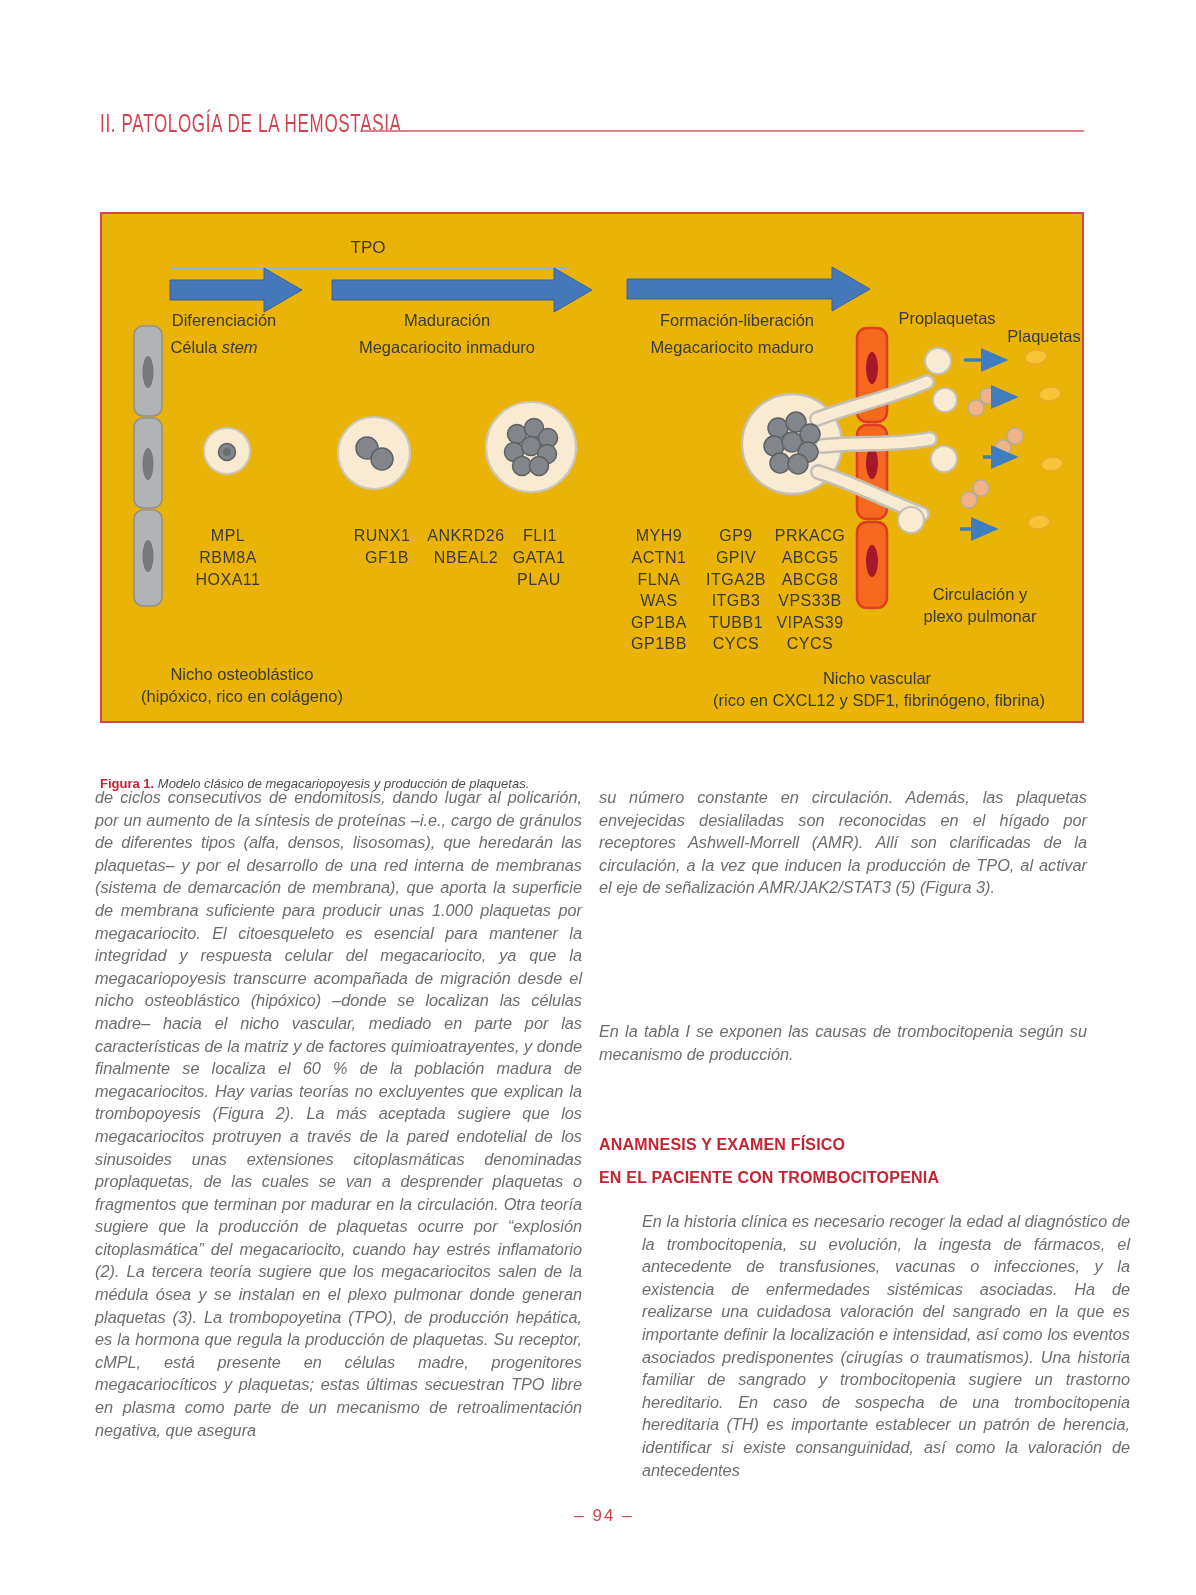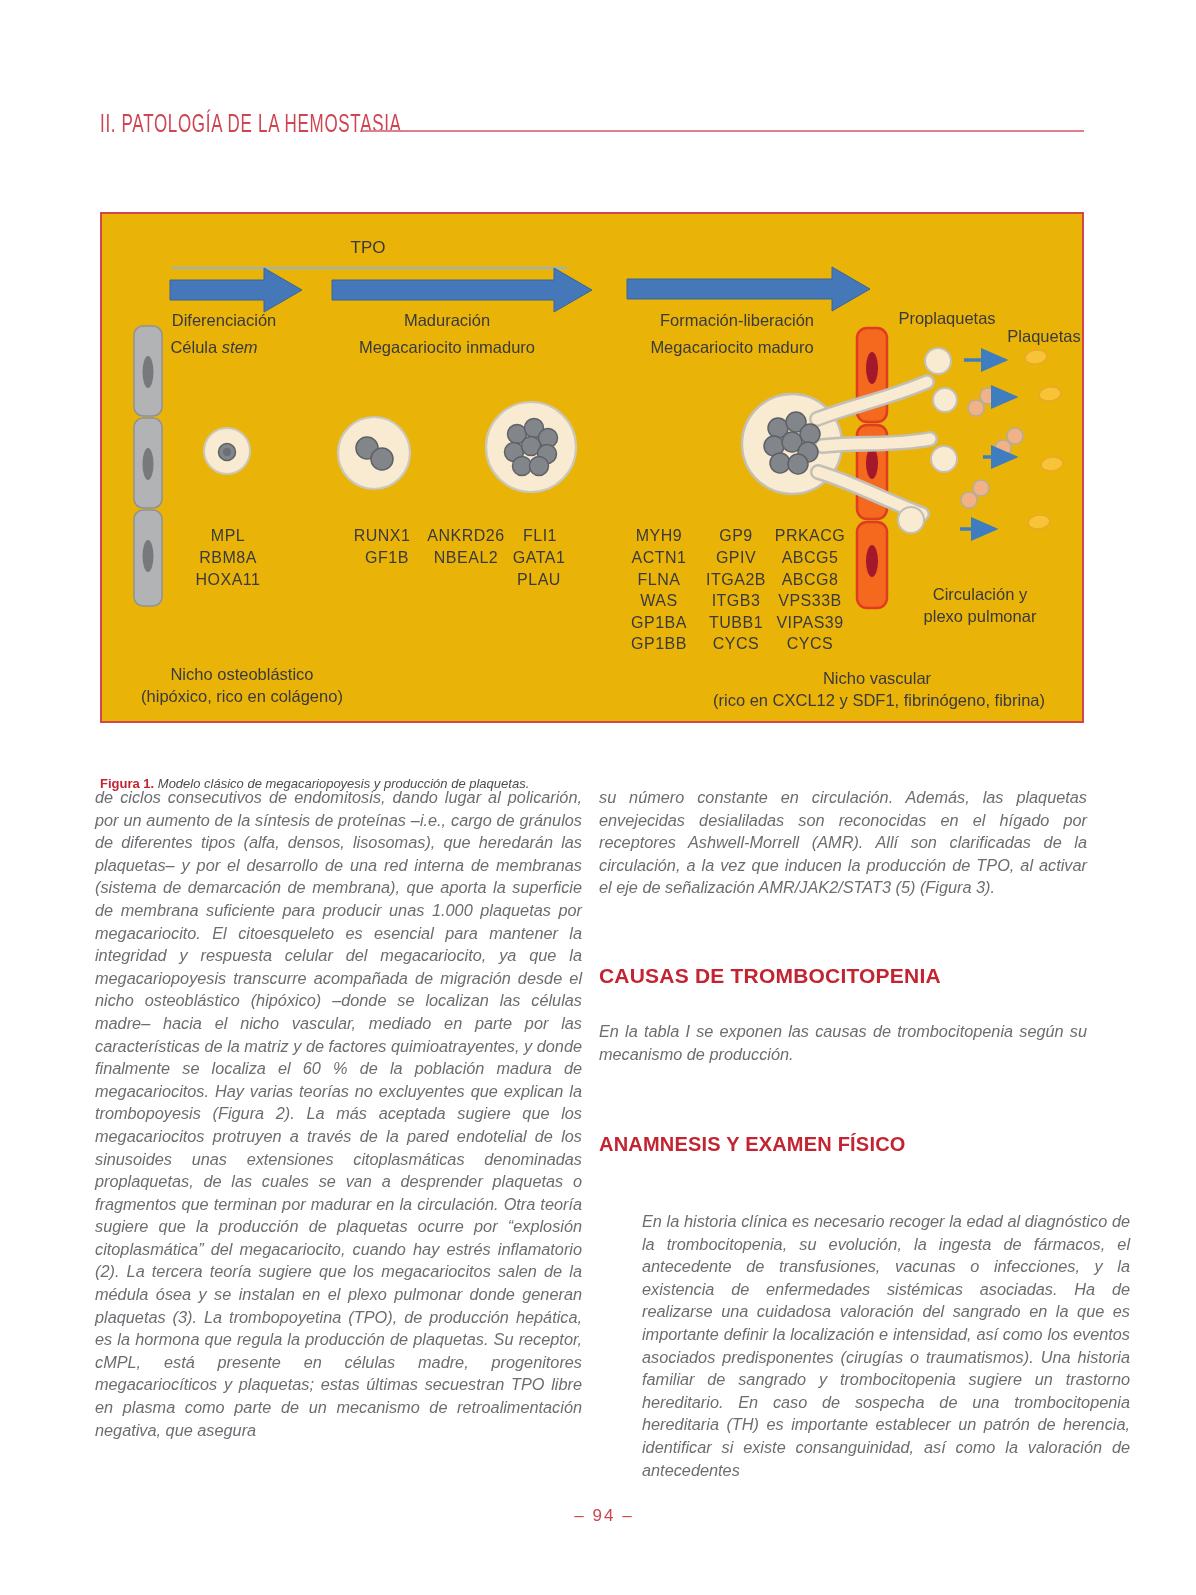--- a/index.html
+++ b/index.html
@@ -21,21 +21,21 @@
 
   
   .bodytext{color:#6c6d70;font-size:16.3px;line-height:22.6px;text-align:justify;
             hyphens:auto;-webkit-hyphens:auto;}
   .colL{position:absolute;left:95px;top:786px;width:487px;}
   .colR-p1{position:absolute;left:599px;top:786px;width:488px;}
   .colR-h1{position:absolute;left:599px;top:964px;width:488px;color:#c32431;
            font-size:21px;font-weight:bold;letter-spacing:0.2px;}
   .colR-p2{position:absolute;left:599px;top:1020px;width:488px;}
   .colR-h2{position:absolute;left:599px;top:1128px;width:495px;color:#c32431;
-           font-size:20px;font-weight:bold;line-height:33px;letter-spacing:0.2px;}
+           font-size:16px;font-weight:bold;line-height:33px;letter-spacing:0.2px;}
   .colR-p3{position:absolute;left:599px;top:1210px;width:488px;margin-left:43px;}
   p{margin:0;font-style:italic;}
 
   
   .pagenum{position:absolute;left:0;top:1506px;width:100%;text-align:center;
            color:#cf4450;font-size:17px;letter-spacing:2px;}
 
   
   .ftxt{font-family:"Liberation Sans",sans-serif;fill:#3a3a3c;}
 </style>
@@ -221,26 +221,26 @@
     <span class="lbl">Figura 1.</span><span class="txt"> Modelo clásico de megacariopoyesis y producción de plaquetas.</span>
   </div>
 
   <div class="colL bodytext">
     <p>de ciclos consecutivos de endomitosis, dando lugar al policarión, por un aumento de la síntesis de proteínas –i.e., cargo de gránulos de diferentes tipos (alfa, densos, lisosomas), que heredarán las plaquetas– y por el desarrollo de una red interna de membranas (sistema de demarcación de membrana), que aporta la superficie de membrana suficiente para producir unas 1.000 plaquetas por megacariocito. El citoesqueleto es esencial para mantener la integridad y respuesta celular del megacariocito, ya que la megacariopoyesis transcurre acompañada de migración desde el nicho osteoblástico (hipóxico) –donde se localizan las células madre– hacia el nicho vascular, mediado en parte por las características de la matriz y de factores quimioatrayentes, y donde finalmente se localiza el 60 % de la población madura de megacariocitos. Hay varias teorías no excluyentes que explican la trombopoyesis (Figura 2). La más aceptada sugiere que los megacariocitos protruyen a través de la pared endotelial de los sinusoides unas extensiones citoplasmáticas denominadas proplaquetas, de las cuales se van a desprender plaquetas o fragmentos que terminan por madurar en la circulación. Otra teoría sugiere que la producción de plaquetas ocurre por “explosión citoplasmática” del megacariocito, cuando hay estrés inflamatorio (2). La tercera teoría sugiere que los megacariocitos salen de la médula ósea y se instalan en el plexo pulmonar donde generan plaquetas (3). La trombopoyetina (TPO), de producción hepática, es la hormona que regula la producción de plaquetas. Su receptor, cMPL, está presente en células madre, progenitores megacariocíticos y plaquetas; estas últimas secuestran TPO libre en plasma como parte de un mecanismo de retroalimentación negativa, que asegura</p>
   </div>
 
   <div class="colR-p1 bodytext">
     <p>su número constante en circulación. Además, las plaquetas envejecidas desialiladas son reconocidas en el hígado por receptores Ashwell-Morrell (AMR). Allí son clarificadas de la circulación, a la vez que inducen la producción de TPO, al activar el eje de señalización AMR/JAK2/STAT3 (5) (Figura 3).</p>
   </div>
-  <div class="colR-h1">CAUSAS DE TROMBOCITOPENIA</div>
   <div class="colR-p2 bodytext">
     <p>En la tabla I se exponen las causas de trombocitopenia según su mecanismo de producción.</p>
   </div>
   <div class="colR-h2">
     <div>ANAMNESIS Y EXAMEN FÍSICO</div>
+    <div>EN EL PACIENTE CON TROMBOCITOPENIA</div>
   </div>
   <div class="colR-p3 bodytext">
     <p>En la historia clínica es necesario recoger la edad al diagnóstico de la trombocitopenia, su evolución, la ingesta de fármacos, el antecedente de transfusiones, vacunas o infecciones, y la existencia de enfermedades sistémicas asociadas. Ha de realizarse una cuidadosa valoración del sangrado en la que es importante definir la localización e intensidad, así como los eventos asociados predisponentes (cirugías o traumatismos). Una historia familiar de sangrado y trombocitopenia sugiere un trastorno hereditario. En caso de sospecha de una trombocitopenia hereditaria (TH) es importante establecer un patrón de herencia, identificar si existe consanguinidad, así como la valoración de antecedentes</p>
   </div>
 
   <div class="pagenum">– 94 –</div>
 
 </div>
 
 </body></html>

